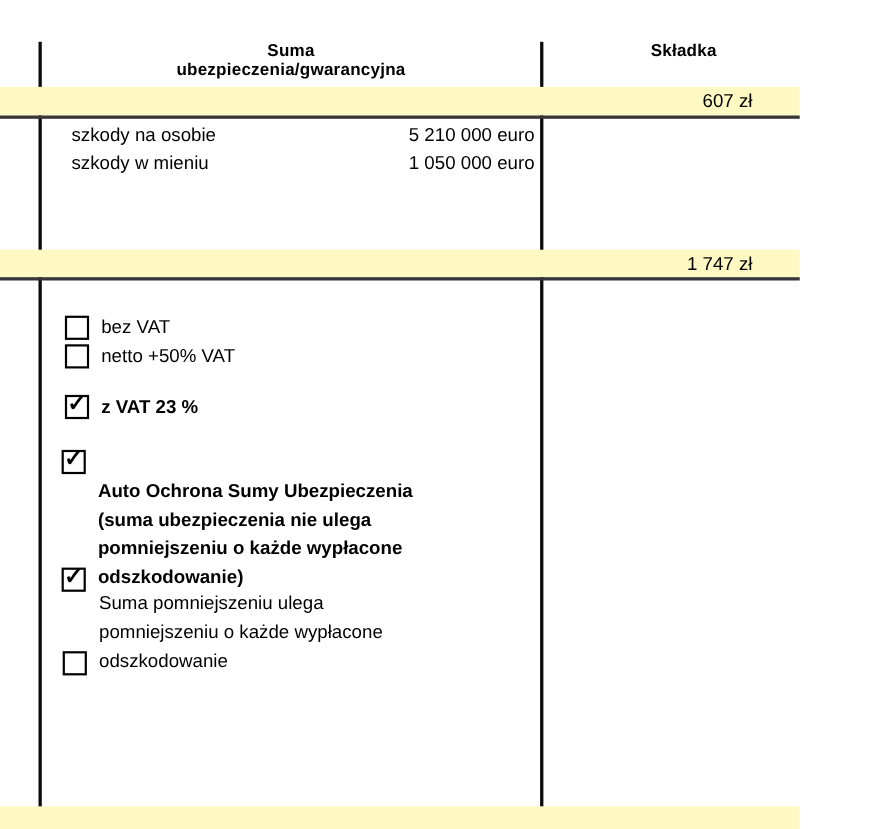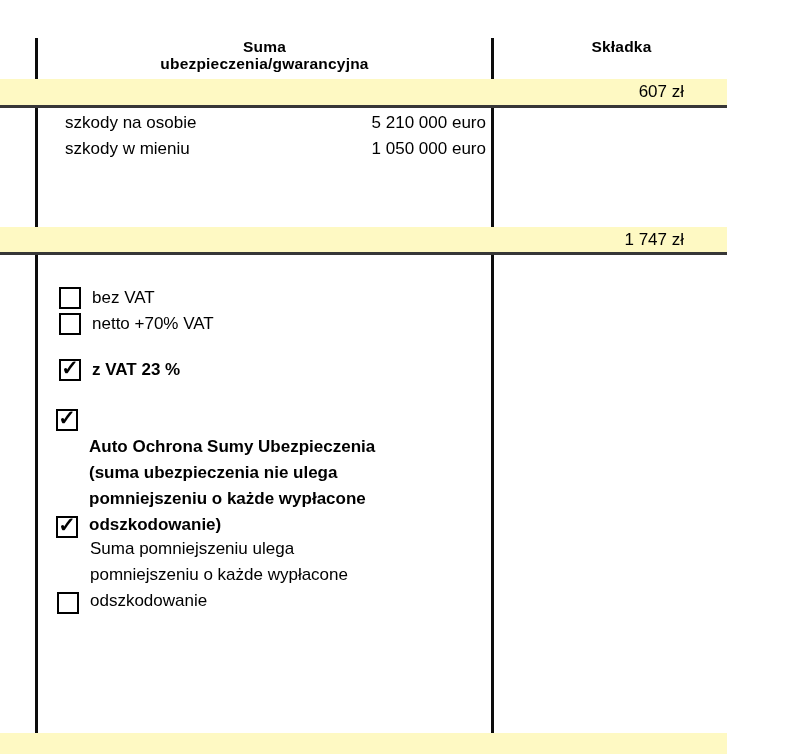--- a/index.html
+++ b/index.html
@@ -104,21 +104,21 @@
   </div>
   <div class="hline" id="hline-2"></div>
 
 
   <div class="cbrow" id="cb-bez-vat">
     <span class="cb"></span>
     <span class="lbl">bez VAT</span>
   </div>
   <div class="cbrow" id="cb-netto-vat">
     <span class="cb"></span>
-    <span class="lbl">netto +70% VAT</span>
+    <span class="lbl">netto +50% VAT</span>
   </div>
   <div class="cbrow" id="cb-z-vat">
     <span class="cb">
       <span class="mark">✓</span>
     </span>
     <span class="lbl bold">z VAT 23 %</span>
   </div>
 
   <div class="cbrow" id="cb-auto-wartosc">
     <span class="cb">

